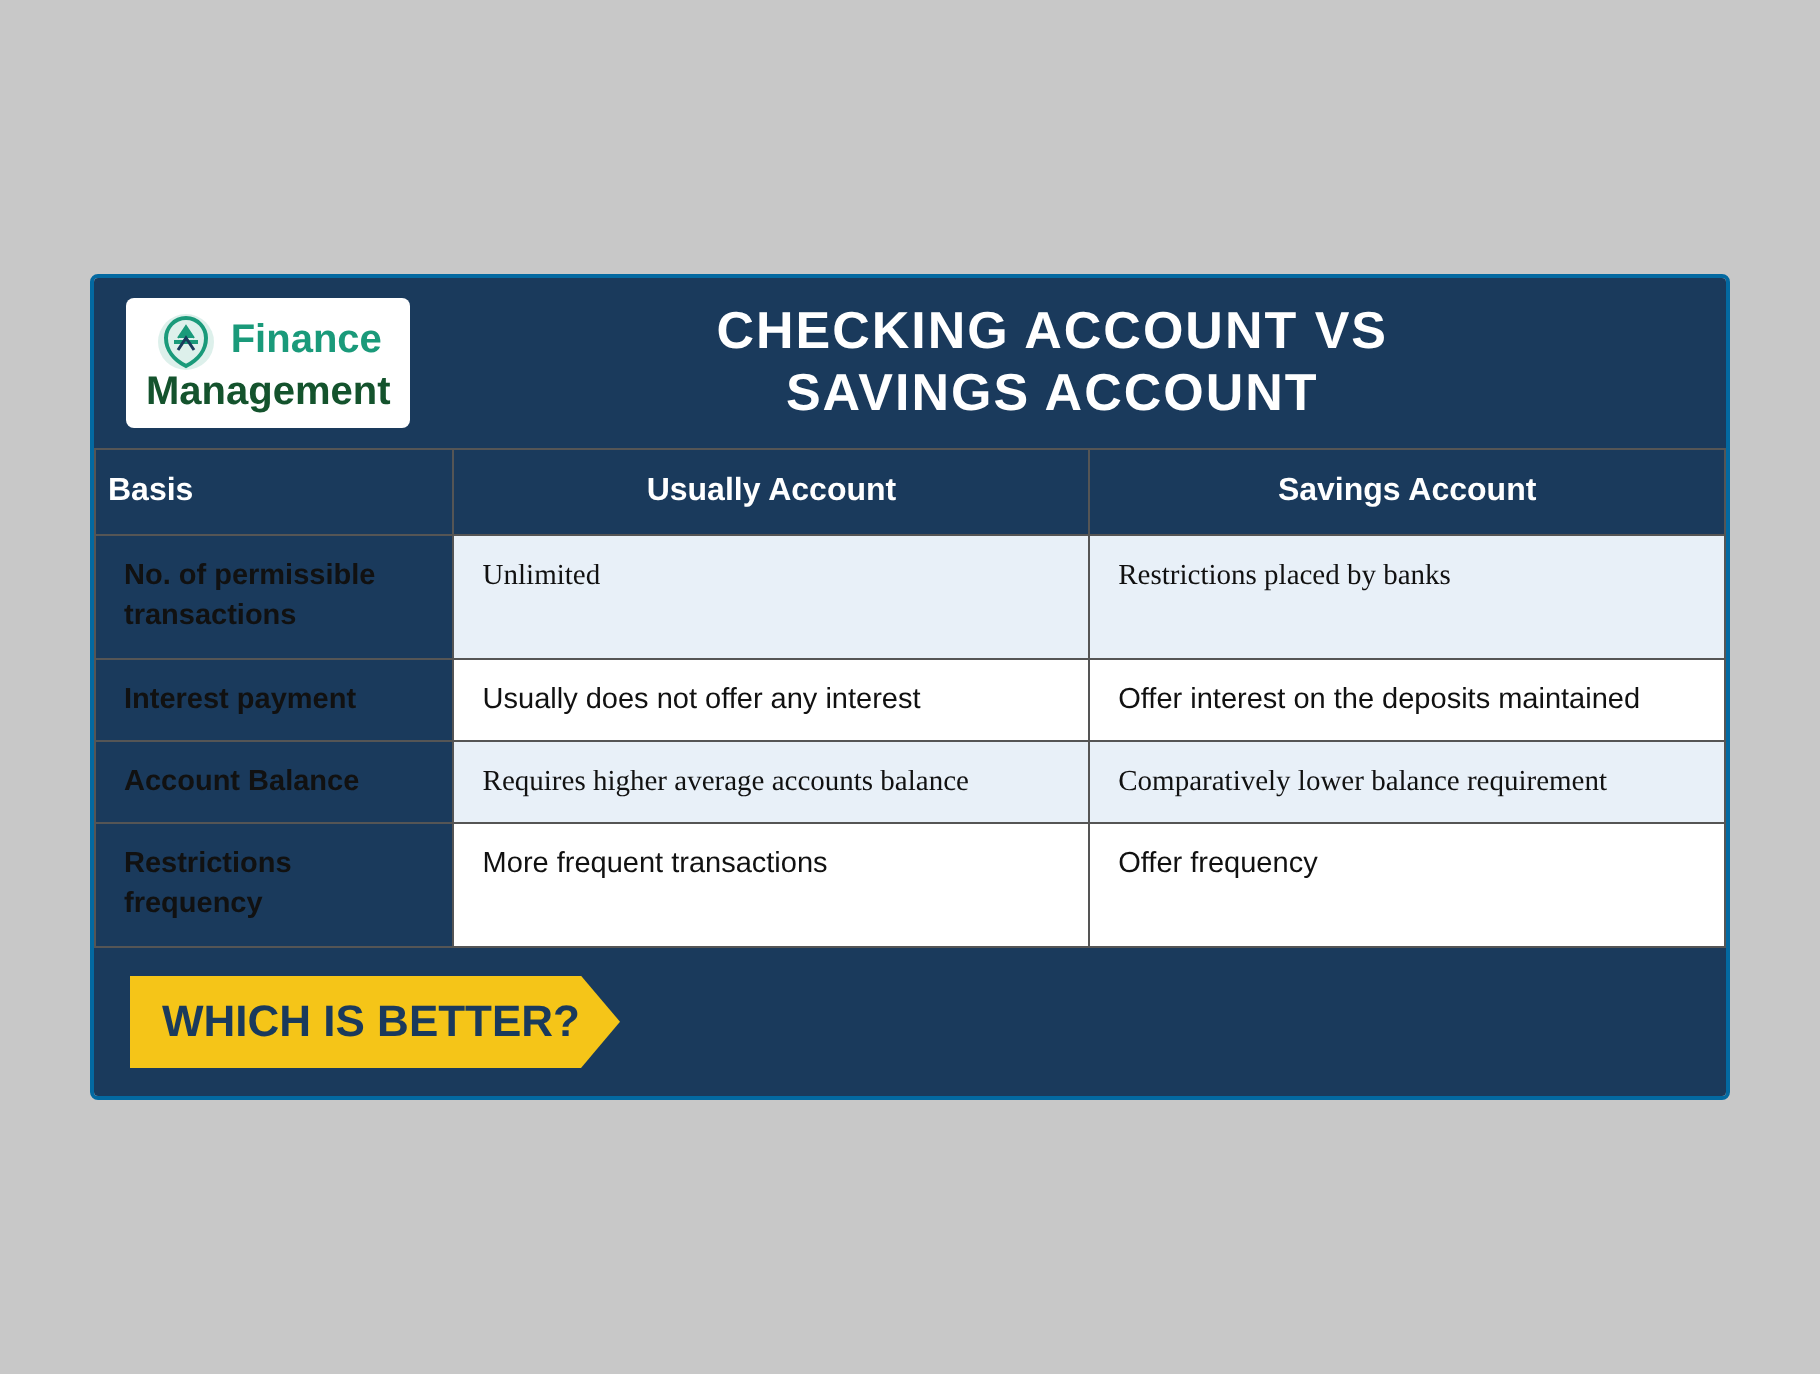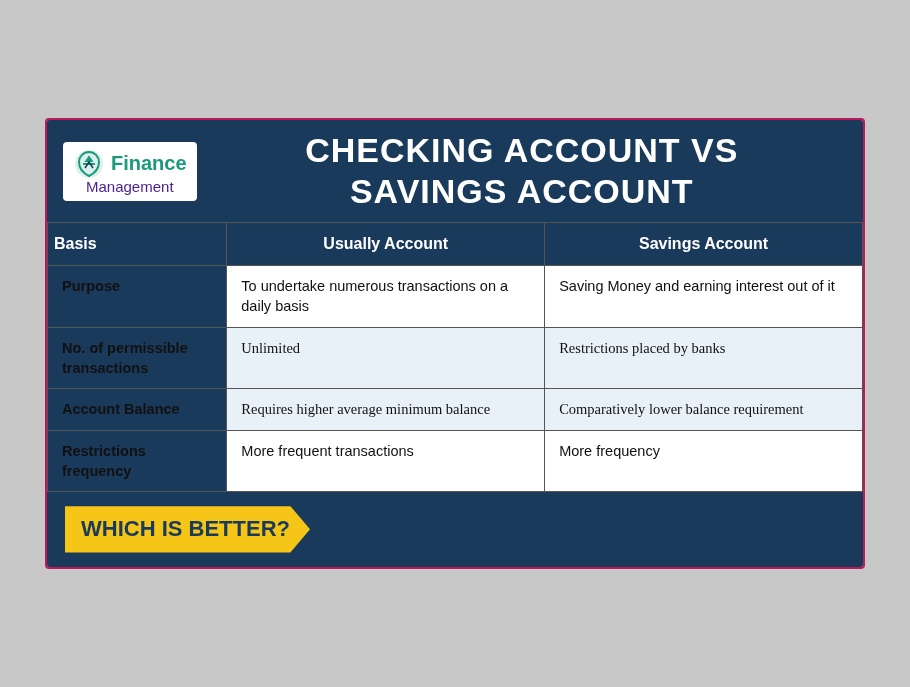--- a/index.html
+++ b/index.html
@@ -7,21 +7,21 @@
       background: #c8c8c8;
       display: flex;
       justify-content: center;
       align-items: center;
       min-height: 100vh;
       font-family: Georgia, 'Times New Roman', serif;
     }
     .card {
       background: white;
       width: 820px;
-      border: 2px solid #be185d;
+      border: 2px solid #0369a1;
       border-radius: 4px;
       overflow: hidden;
     }
 
     
     .header {
       background: #1a3a5c;
       display: flex;
       align-items: center;
       padding: 10px 16px;
@@ -44,31 +44,31 @@
       width: 32px;
       height: 32px;
     }
     .logo-finance {
       color: #1a9a7a;
       font-size: 20px;
       font-weight: bold;
       font-family: Arial, sans-serif;
     }
     .logo-management {
-      color: #4c1d95;
-      font-size: 15px;
-      font-weight: normal;
+      color: #14532d;
+      font-size: 20px;
+      font-weight: bold;
       font-family: Arial, sans-serif;
       margin-top: -2px;
     }
     .header-title {
       flex: 1;
       text-align: center;
       color: white;
-      font-size: 34px;
+      font-size: 26px;
       font-weight: 900;
       font-family: Arial, sans-serif;
       letter-spacing: 1px;
       line-height: 1.2;
       text-transform: uppercase;
     }
 
     
     .comparison-table {
       width: 100%;
@@ -189,39 +189,39 @@
 
   <table class="comparison-table">
     <thead>
       <tr>
         <th class="col-basis">Basis</th>
         <th class="col-checking">Usually Account</th>
         <th class="col-savings">Savings Account</th>
       </tr>
     </thead>
     <tbody id="table-body">
-    <tr class="row-odd">
-          <td class="basis-cell col-basis">Purpose</td>
-          <td class="col-checking">To undertake numerous transactions on a daily basis</td>
-          <td class="col-savings">Saving Money and earning interest out of it</td>
-        </tr>
         <tr class="row-even">
           <td class="basis-cell col-basis">No. of permissible transactions</td>
           <td class="col-checking">Unlimited</td>
           <td class="col-savings">Restrictions placed by banks</td>
         </tr>
+        <tr class="row-odd">
+          <td class="basis-cell col-basis">Interest payment</td>
+          <td class="col-checking">Usually does not offer any interest</td>
+          <td class="col-savings">Offer interest on the deposits maintained</td>
+        </tr>
         <tr class="row-even">
           <td class="basis-cell col-basis">Account Balance</td>
-          <td class="col-checking">Requires higher average minimum balance</td>
+          <td class="col-checking">Requires higher average accounts balance</td>
           <td class="col-savings">Comparatively lower balance requirement</td>
         </tr>
         <tr class="row-odd">
           <td class="basis-cell col-basis">Restrictions frequency</td>
           <td class="col-checking">More frequent transactions</td>
-          <td class="col-savings">More frequency</td>
+          <td class="col-savings">Offer frequency</td>
         </tr>
       </tbody>
   </table>
 
   <div class="bottom-section">
     <div class="which-better-box">
       <span class="which-better-text">WHICH IS BETTER?</span>
     </div>
   </div>
 

